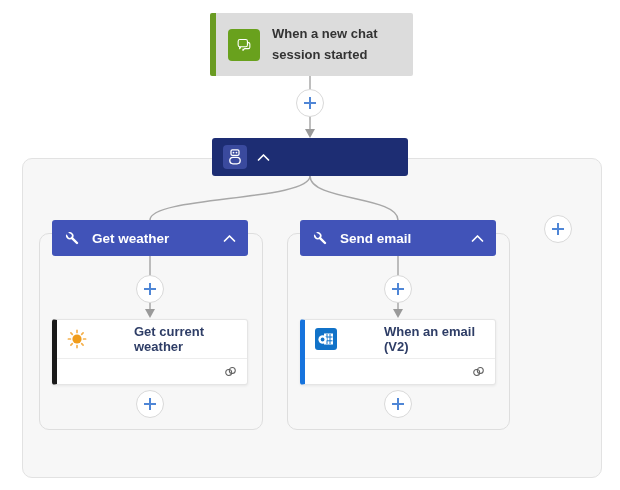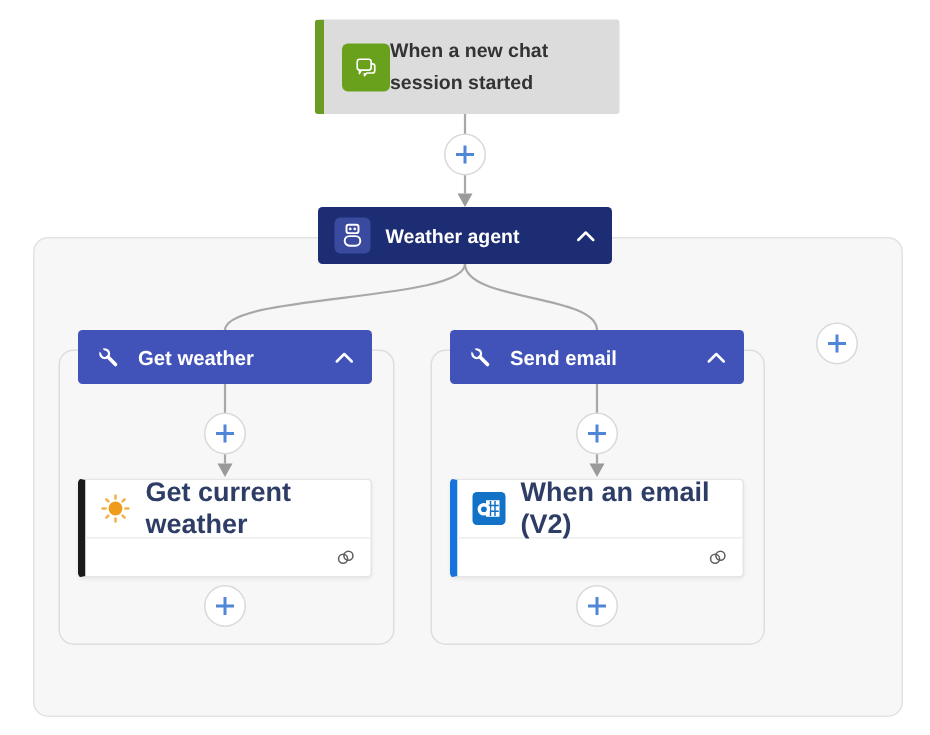--- a/index.html
+++ b/index.html
@@ -21,21 +21,21 @@
   .branch-container.left{left:39px;width:224px;}
   .branch-container.right{left:287px;width:223px;}
   
   .connector-layer{position:absolute;left:0;top:0;z-index:2;pointer-events:none;}
   .connector-layer path.line{fill:none;stroke:#a8a8a8;stroke-width:1.5;}
   .connector-layer path.arrow{fill:#9a9a9a;stroke:none;}
   
   .trigger-card{
     position:absolute;left:210px;top:13px;width:203px;height:63px;box-sizing:border-box;
     background:var(--trigger-bg,#dcdcdc);border-left:6px solid var(--trigger-accent,#6a9b22);
-    border-radius:2px;display:flex;align-items:center;padding-left:12px;z-index:3;
+    border-radius:2px;display:flex;align-items:center;gap:12px;padding-left:12px;z-index:3;
     cursor:pointer;
   }
   .trigger-icon{
     width:32px;height:32px;border-radius:4px;background:var(--trigger-icon-bg,#69a11d);
     display:grid;place-items:center;flex:0 0 auto;
   }
   .trigger-label{font-size:13px;font-weight:600;line-height:1.55;color:#333;width:122px;}
   
   .agent-card{
     position:absolute;left:212px;top:138px;width:196px;height:38px;box-sizing:border-box;
@@ -61,21 +61,21 @@
     position:absolute;top:319px;width:196px;height:66px;box-sizing:border-box;
     background:#fff;border:1px solid #e5e5e5;border-radius:3px;z-index:3;cursor:pointer;
     box-shadow:0 1px 3px rgba(0,0,0,.07);
   }
   .action-card.weather{left:52px;border-left:5px solid var(--weather-accent,#1a1a1a);}
   .action-card.email{left:300px;border-left:5px solid var(--email-accent,#1673dd);}
   .action-title{
     height:38px;display:flex;align-items:center;gap:10px;padding:0 10px;
     border-bottom:1px solid #ededed;
   }
-  .action-title .label{font-size:18px;font-weight:600;color:var(--action-text,#2e3d66);}
+  .action-title .label{font-size:13px;font-weight:600;color:var(--action-text,#2e3d66);margin-left:37px;}
   .action-footer{height:25px;display:flex;align-items:center;justify-content:flex-end;padding-right:9px;}
   .outlook-chip{width:22px;height:22px;border-radius:3px;background:var(--outlook-icon-bg,#1172c8);
     display:grid;place-items:center;flex:0 0 auto;}
   
   .plus-btn{
     position:absolute;width:28px;height:28px;border-radius:50%;background:#fff;
     border:1px solid #d9d9d9;box-sizing:border-box;z-index:3;cursor:pointer;
   }
   .plus-btn::before,.plus-btn::after{content:"";position:absolute;background:var(--plus-blue,#4f86d6);}
   .plus-btn::before{left:7px;top:12.2px;width:12px;height:1.8px;}
@@ -117,21 +117,20 @@
 
   <div class="agent-card">
     <span class="agent-chip">
       <svg width="24" height="24" viewBox="0 0 24 24">
         <rect x="8" y="4.8" width="8" height="5.6" rx="1.4" fill="none" stroke="#fff" stroke-width="1.3"></rect>
         <circle cx="10.5" cy="7.6" r="0.9" fill="#fff"></circle>
         <circle cx="13.5" cy="7.6" r="0.9" fill="#fff"></circle>
         <rect x="6.8" y="12.4" width="10.4" height="6.4" rx="3.2" fill="none" stroke="#fff" stroke-width="1.3"></rect>
       </svg>
     </span>
-    <span class="agent-label">Weather agent</span>
     <span class="chev">
       <svg width="13" height="9" viewBox="0 0 13 9">
           <polyline points="1.5,7 6.5,2 11.5,7" fill="none" stroke="#fff" stroke-width="1.7" stroke-linecap="round" stroke-linejoin="round"></polyline>
         </svg>
     </span>
   </div>
 
   <div class="branch-header left">
     <span style="display:grid;place-items:center;">
       <svg width="17" height="17" viewBox="0 0 16 16">

